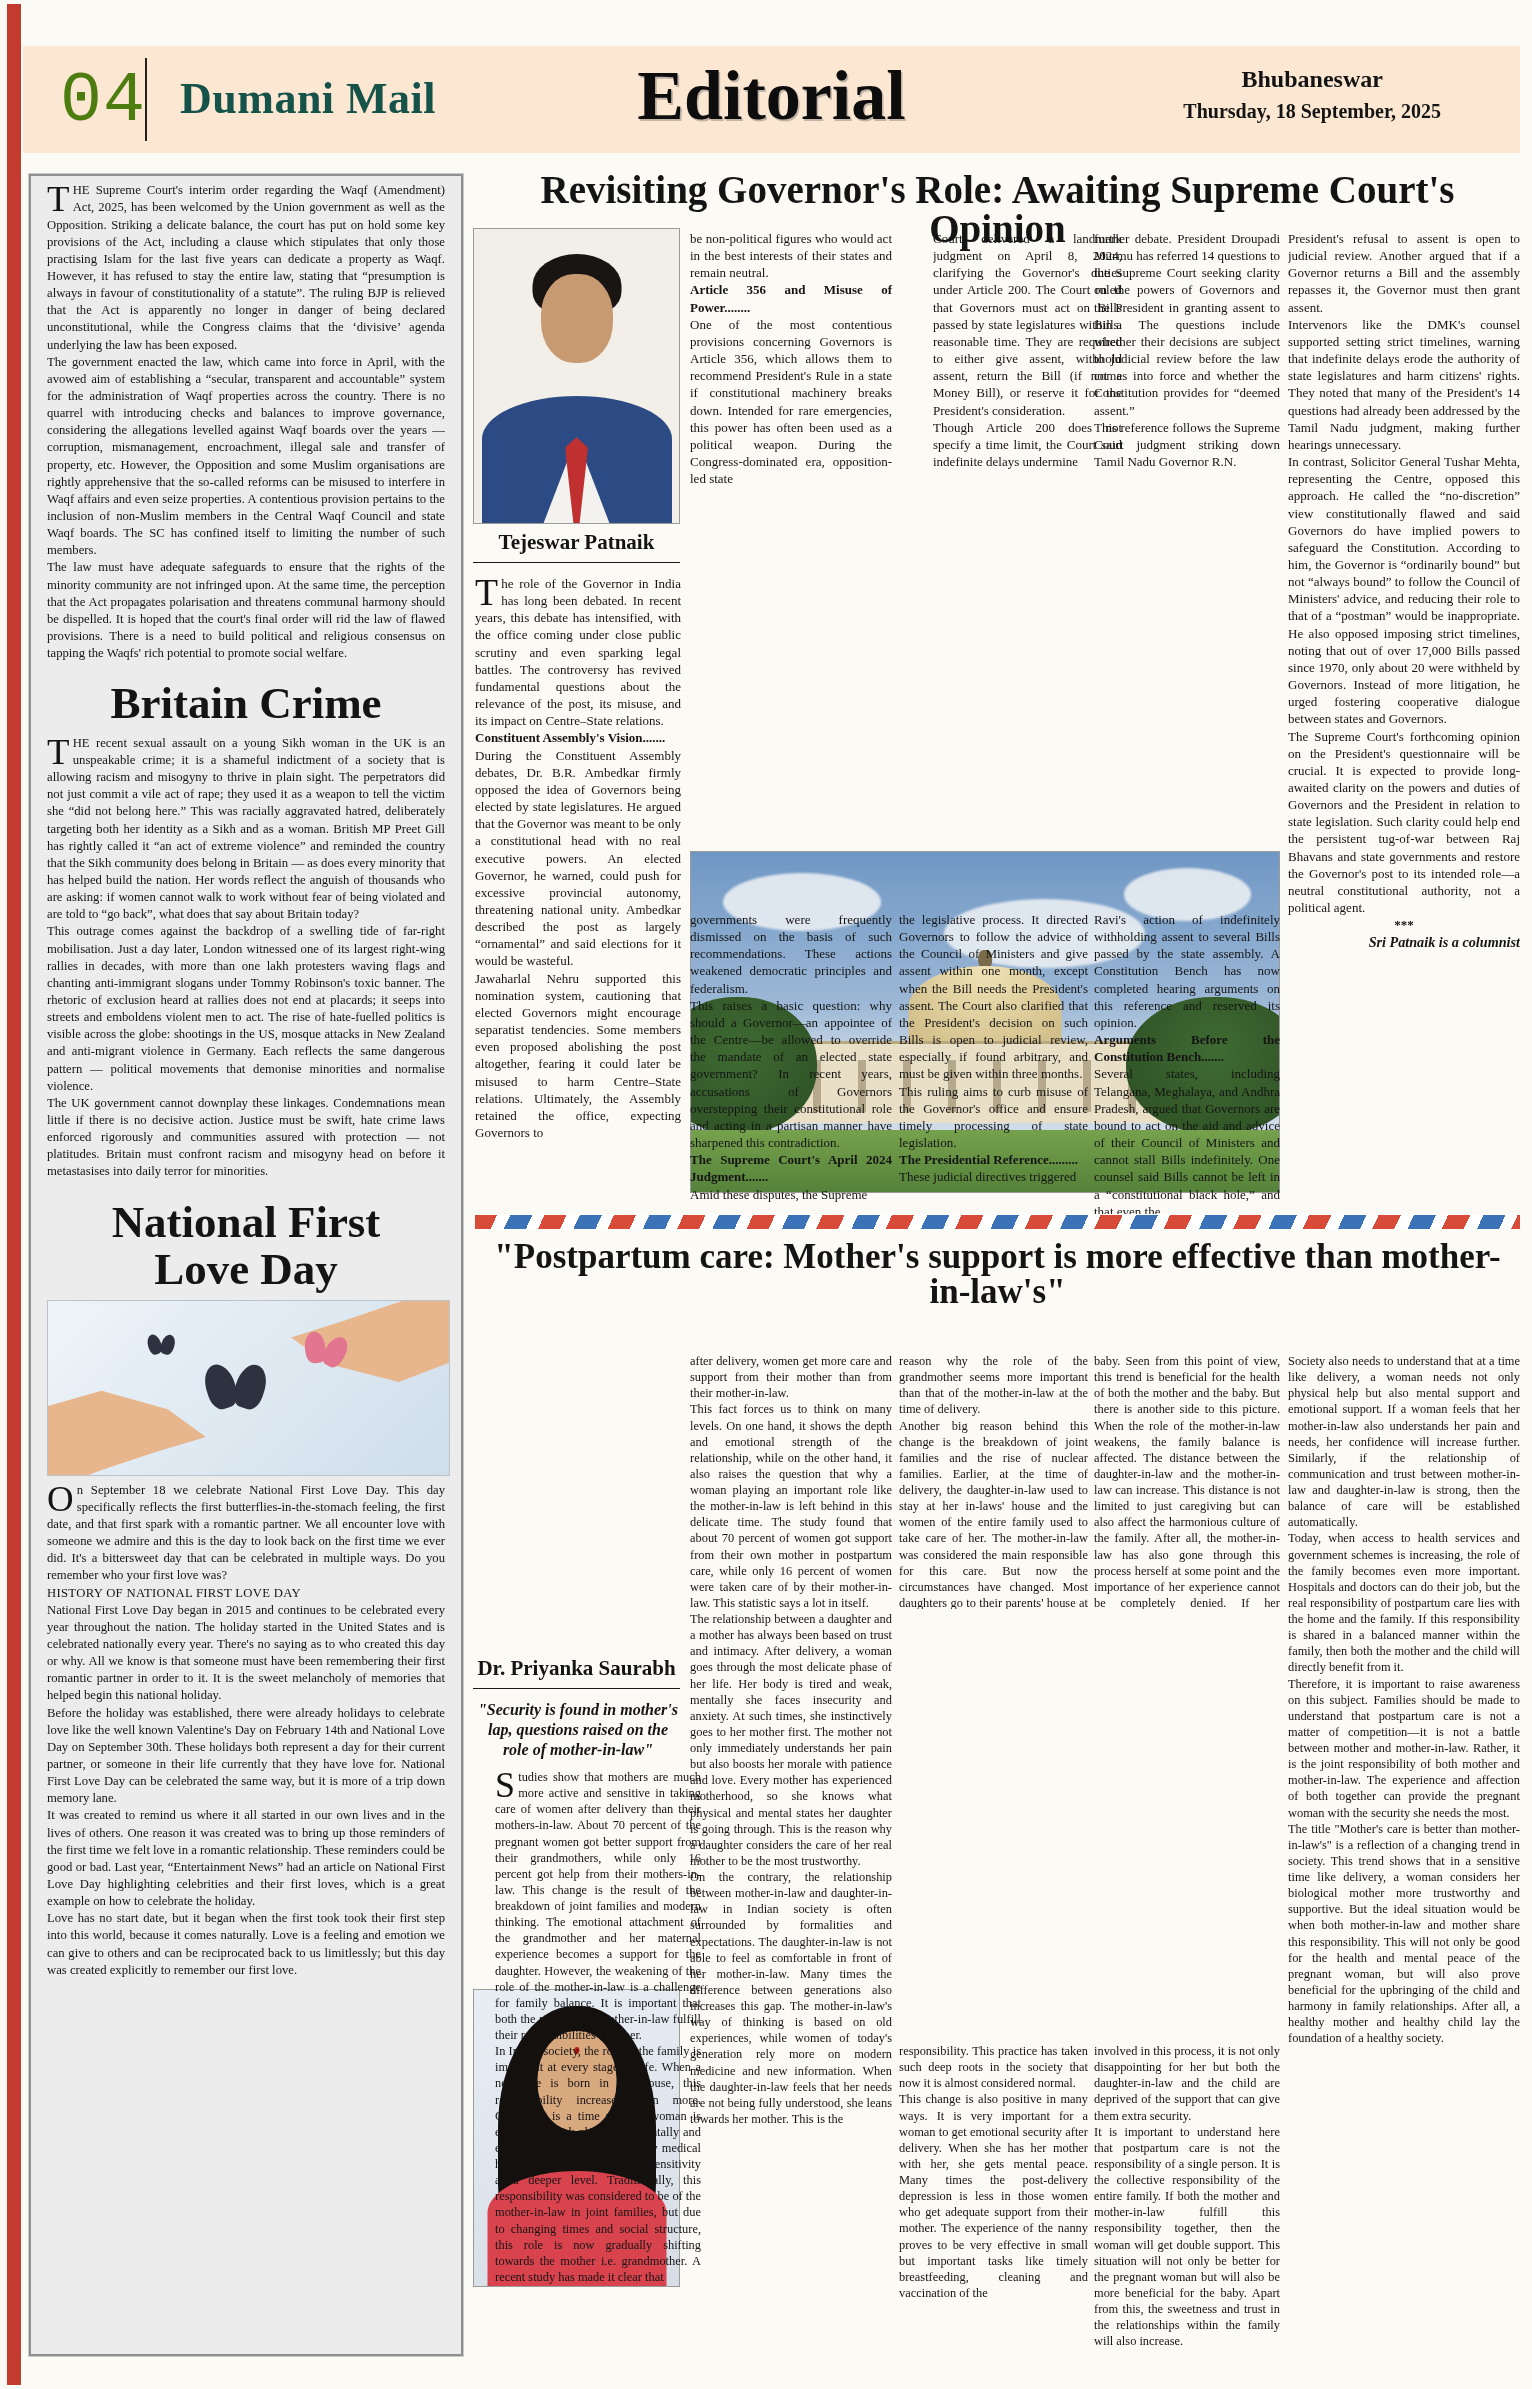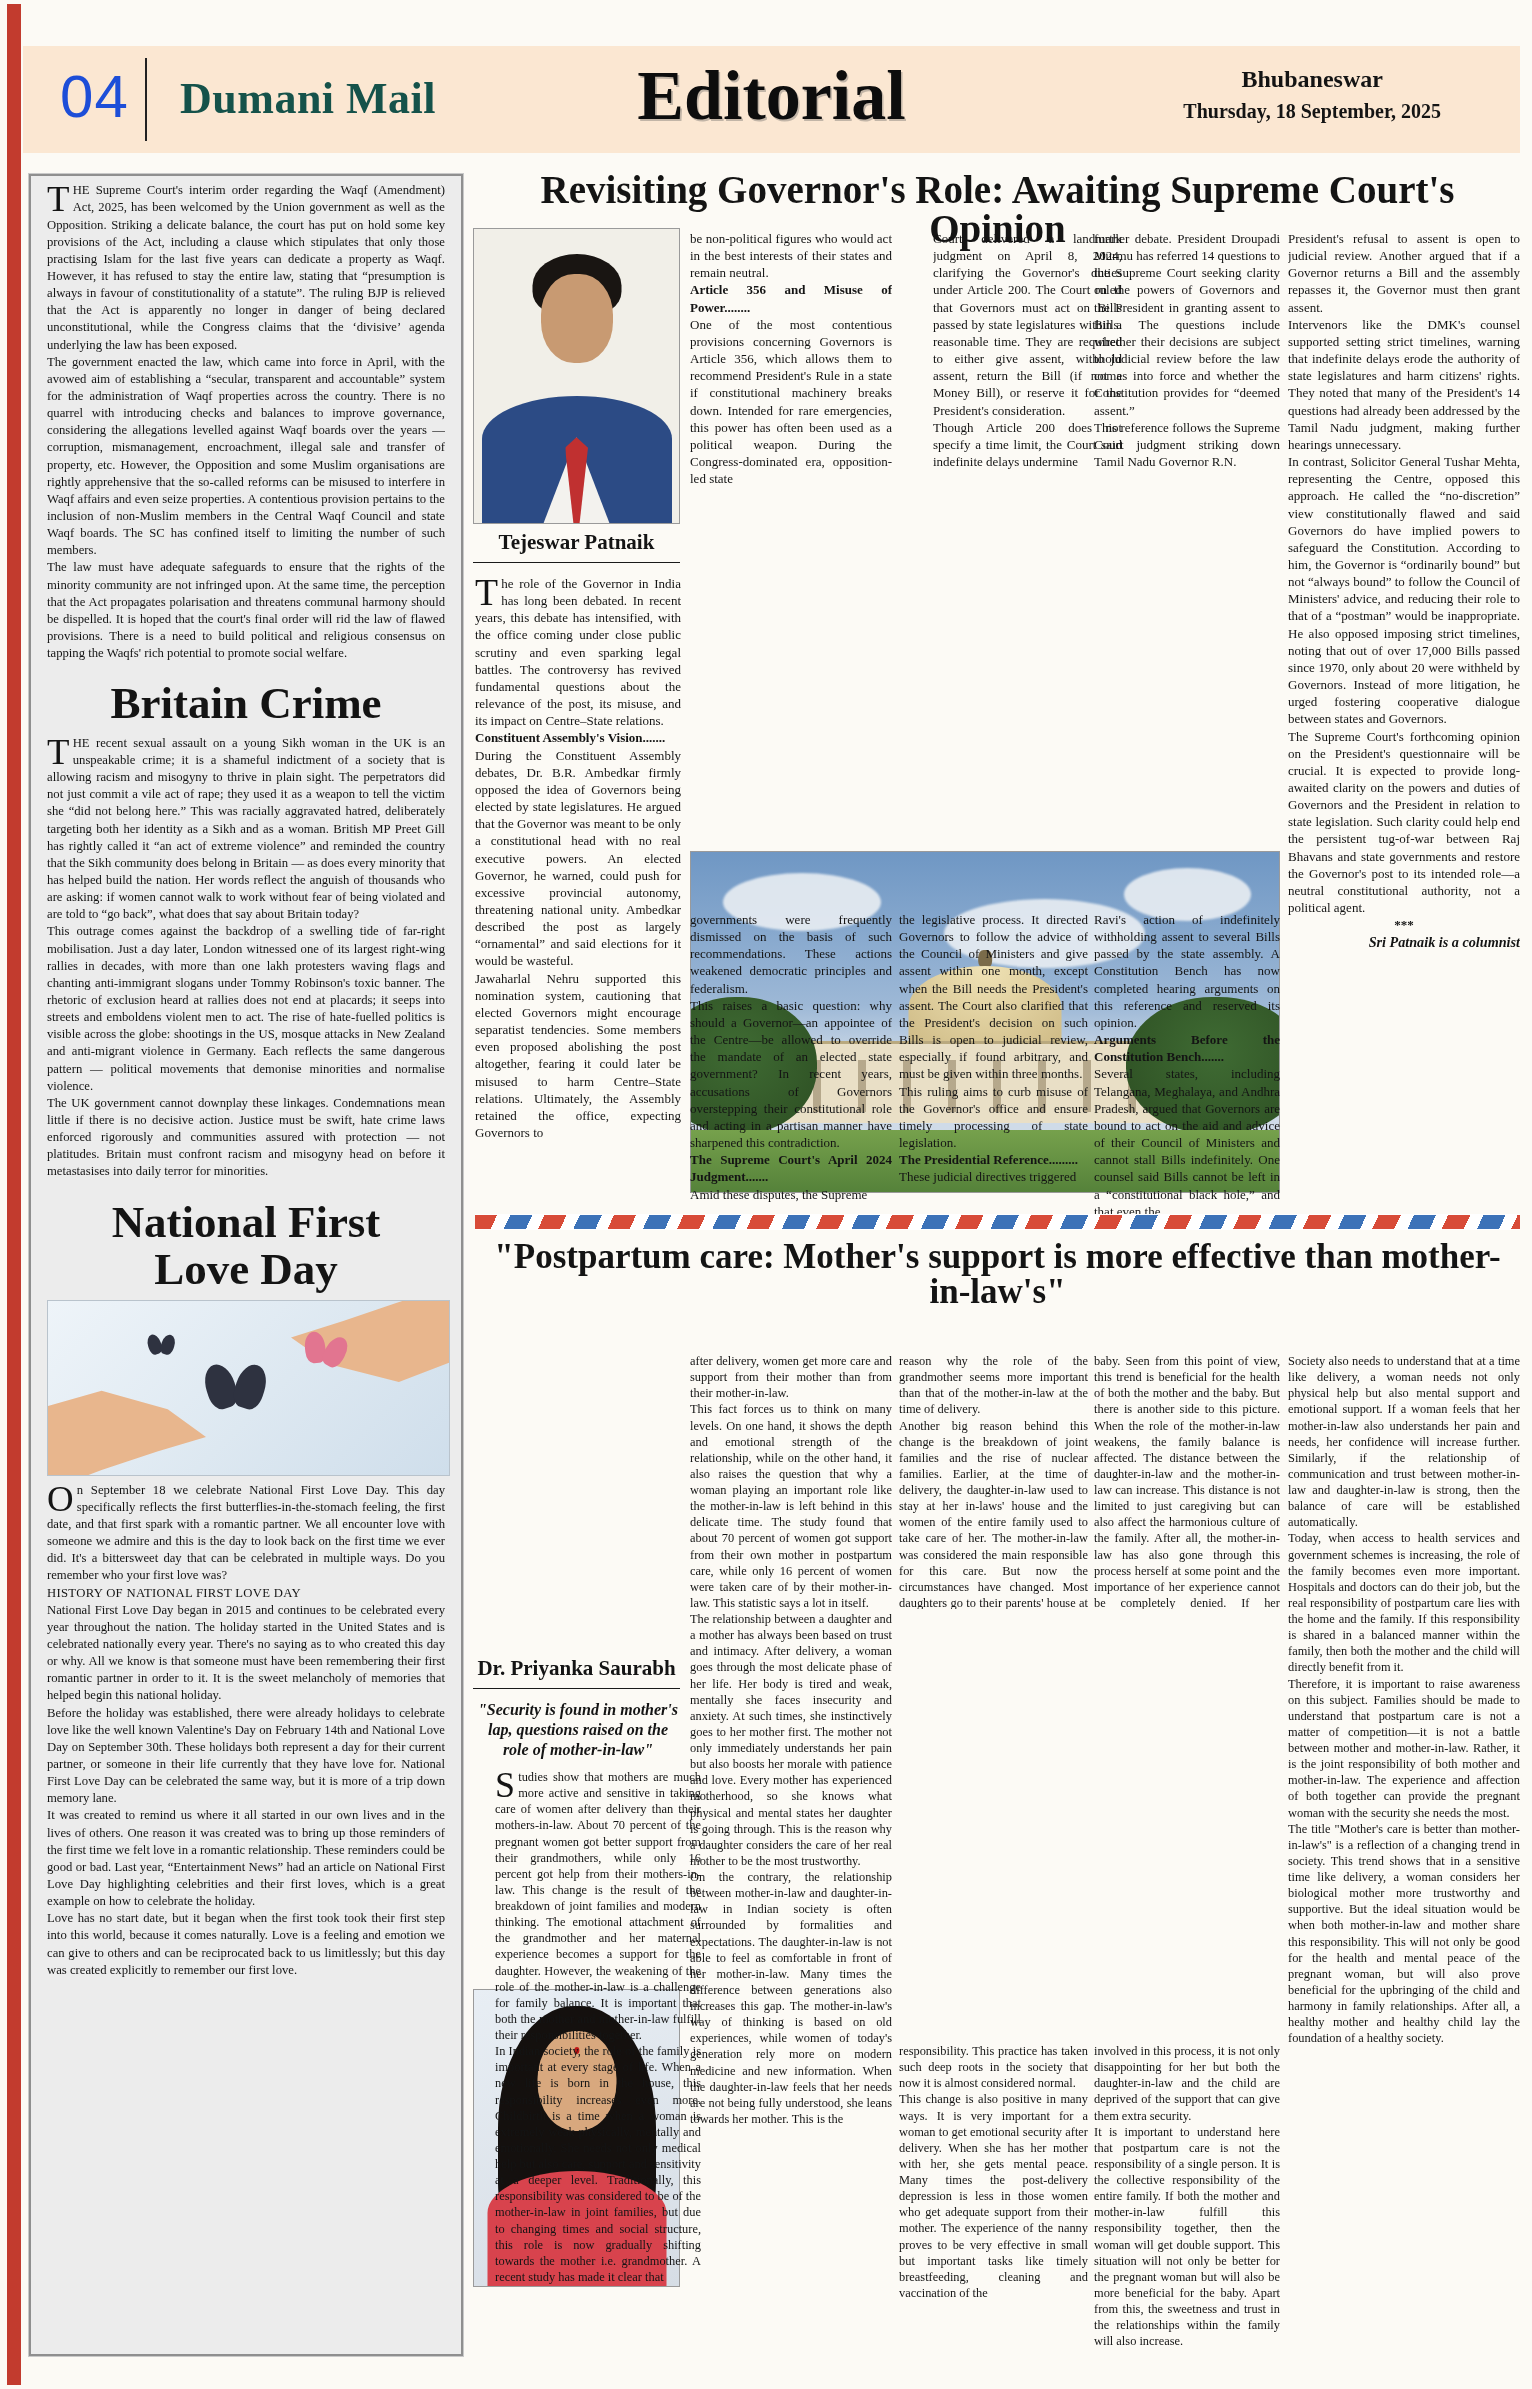--- a/index.html
+++ b/index.html
@@ -6,21 +6,21 @@
   body{
     width:1533px;height:2389px;position:relative;
     background:#fcfaf5;
     font-family:"Liberation Serif", serif;
     color:#141414;
   }
   .abs{position:absolute;}
   
   .red-strip{left:7.4px;top:4.2px;width:13.7px;height:2381px;background:#c23b2e;}
   .band{left:23px;top:46px;width:1497px;height:107px;background:#fbe7d2;}
-  .pagenum{left:37px;top:16px;font-family:Liberation Sans, sans-serif;font-size:60px;font-weight:400;color:#1d4ed8;letter-spacing:1.1px;}
+  .pagenum{left:37px;top:16px;font-family:Liberation Mono, monospace;font-size:70px;font-weight:400;color:#4d7c0f;letter-spacing:1.1px;}
   .vline{left:122px;top:11.6px;width:1.6px;height:83px;background:#222;}
   .brand{left:136px;top:27.4px;font-size:44px;font-weight:bold;color:#15524a;letter-spacing:0.5px;margin-left:21px;}
   .sectiontitle{left:50%;transform:translateX(-50%);top:9.5px;font-size:70px;font-weight:bold;color:#0d0d0d;text-shadow:1.6px 1.6px 0 rgba(90,90,90,.35);}
   .cityblock{right:79px;top:20px;text-align:center;}
   .city{font-size:24px;font-weight:bold;}
   .date{font-size:20px;font-weight:bold;margin-top:7.4px;}
   
   .leftbox{left:29px;top:174px;width:434px;height:2182px;background:#ececec;border:2.6px solid #8f8f8f;outline:1.1px solid #c9c9c9;box-sizing:border-box;padding:6.3px 16px;overflow:hidden;}
   .arttitle{font-size:50px;font-weight:bold;text-align:center;line-height:1.05;margin:9.5px 0 7.4px 0;}
   .arttitle.small{font-size:45px;margin-top:18px;}

